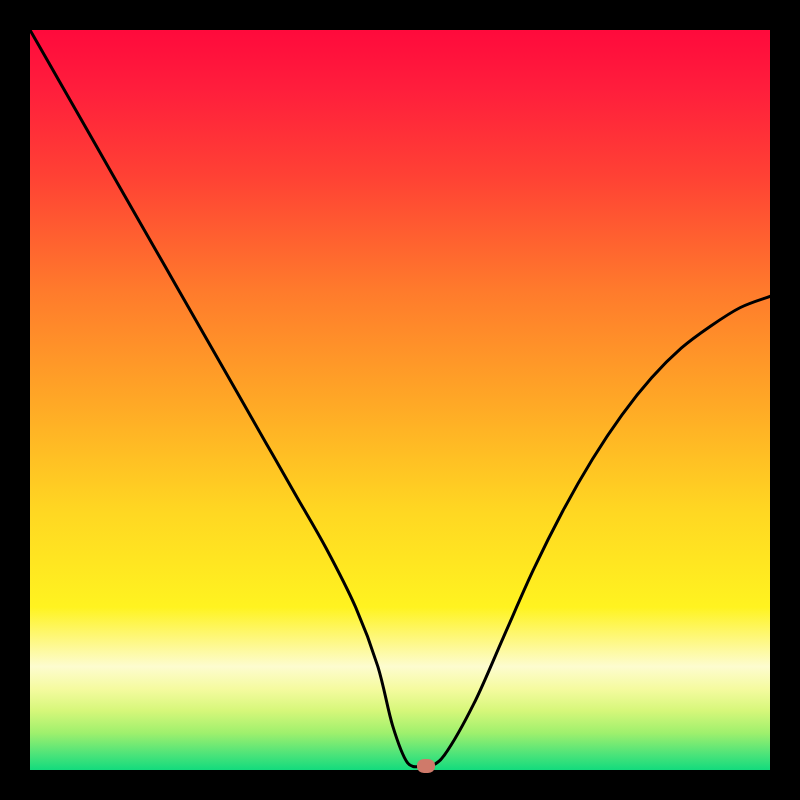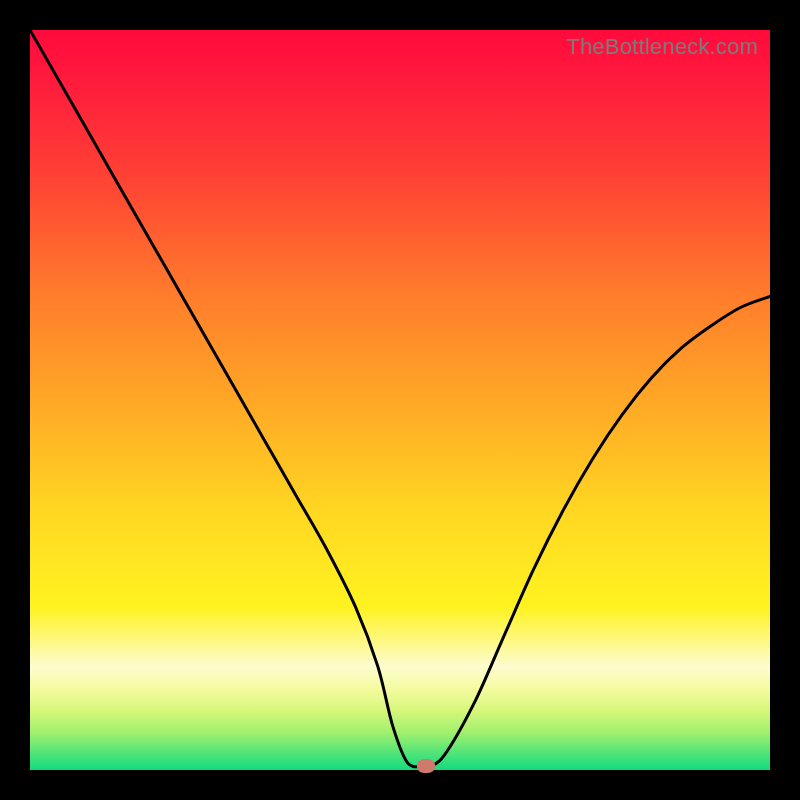--- a/index.html
+++ b/index.html
@@ -61,19 +61,18 @@
     border-radius: 7px / 6px;
     background: #cf7a6a;
     transform: translate(-50%, -50%);
   }
 </style>
 </head>
 <body>
 
 <div class="frame">
   <div class="plot">
-    <div class="watermark">TheBottleneck.com</div>
     <svg class="curve" viewBox="0 0 740 740" preserveAspectRatio="none">
       <path id="curve-path" fill="none" stroke="#000" stroke-width="3" stroke-linejoin="round" stroke-linecap="round" d="M 0 0 C 4.933333333333334 8.633333333333326, 19.733333333333334 34.53333333333329, 29.6 51.799999999999955 C 39.46666666666667 69.06666666666662, 49.333333333333336 86.33333333333336, 59.2 103.60000000000002 C 69.06666666666666 120.86666666666669, 78.93333333333334 138.1333333333333, 88.8 155.39999999999998 C 98.66666666666666 172.66666666666666, 108.53333333333333 189.93333333333337, 118.4 207.20000000000005 C 128.26666666666668 224.46666666666673, 138.13333333333333 241.73333333333335, 148 259 C 157.86666666666667 276.26666666666665, 167.73333333333332 293.53333333333336, 177.6 310.8 C 187.46666666666667 328.06666666666666, 197.33333333333334 345.3333333333333, 207.20000000000002 362.59999999999997 C 217.0666666666667 379.8666666666666, 226.93333333333334 397.1333333333333, 236.8 414.4 C 246.66666666666669 431.66666666666663, 256.5333333333333 448.93333333333334, 266.4 466.2 C 276.26666666666665 483.46666666666664, 286.1333333333333 499.5, 296 518 C 305.8666666666667 536.5, 316.9666666666667 557.4666666666667, 325.6 577.2 C 334.23333333333335 596.9333333333334, 341.6333333333333 616.6666666666666, 347.79999999999995 636.4 C 353.9666666666666 656.1333333333333, 357.66666666666663 679.5666666666667, 362.59999999999997 695.6 C 367.5333333333333 711.6333333333333, 372.4666666666667 725.8166666666667, 377.40000000000003 732.6 C 382.33333333333337 739.3833333333333, 388.50000000000006 735.6833333333333, 392.20000000000005 736.3 C 395.90000000000003 736.9166666666666, 395.90000000000003 738.15, 399.6 736.3 C 403.3 734.4499999999999, 407.00000000000006 735.6833333333334, 414.40000000000003 725.2 C 421.8 714.7166666666667, 434.1333333333333 693.1333333333333, 444 673.4 C 453.8666666666667 653.6666666666666, 463.73333333333335 629, 473.6 606.8 C 483.4666666666667 584.5999999999999, 493.33333333333337 561.1666666666667, 503.20000000000005 540.2 C 513.0666666666667 519.2333333333333, 522.9333333333333 499.5, 532.8 481 C 542.6666666666666 462.5, 552.5333333333333 445.23333333333335, 562.4 429.2 C 572.2666666666667 413.16666666666663, 582.1333333333333 398.3666666666667, 592 384.8 C 601.8666666666667 371.23333333333335, 611.7333333333333 358.9, 621.6 347.79999999999995 C 631.4666666666667 336.69999999999993, 641.3333333333334 326.83333333333337, 651.2 318.20000000000005 C 661.0666666666667 309.5666666666667, 670.9333333333334 302.78333333333336, 680.8000000000001 296 C 690.6666666666667 289.21666666666664, 700.5333333333333 282.43333333333334, 710.4 277.5 C 720.2666666666667 272.56666666666666, 735.0666666666666 268.25, 740 266.4"></path>
     </svg>
     <div class="marker" id="marker" style="left: 395.9px; top: 735.56px; background: rgb(207, 122, 106);"></div>
   </div>
 </div>
 
 </body></html>

